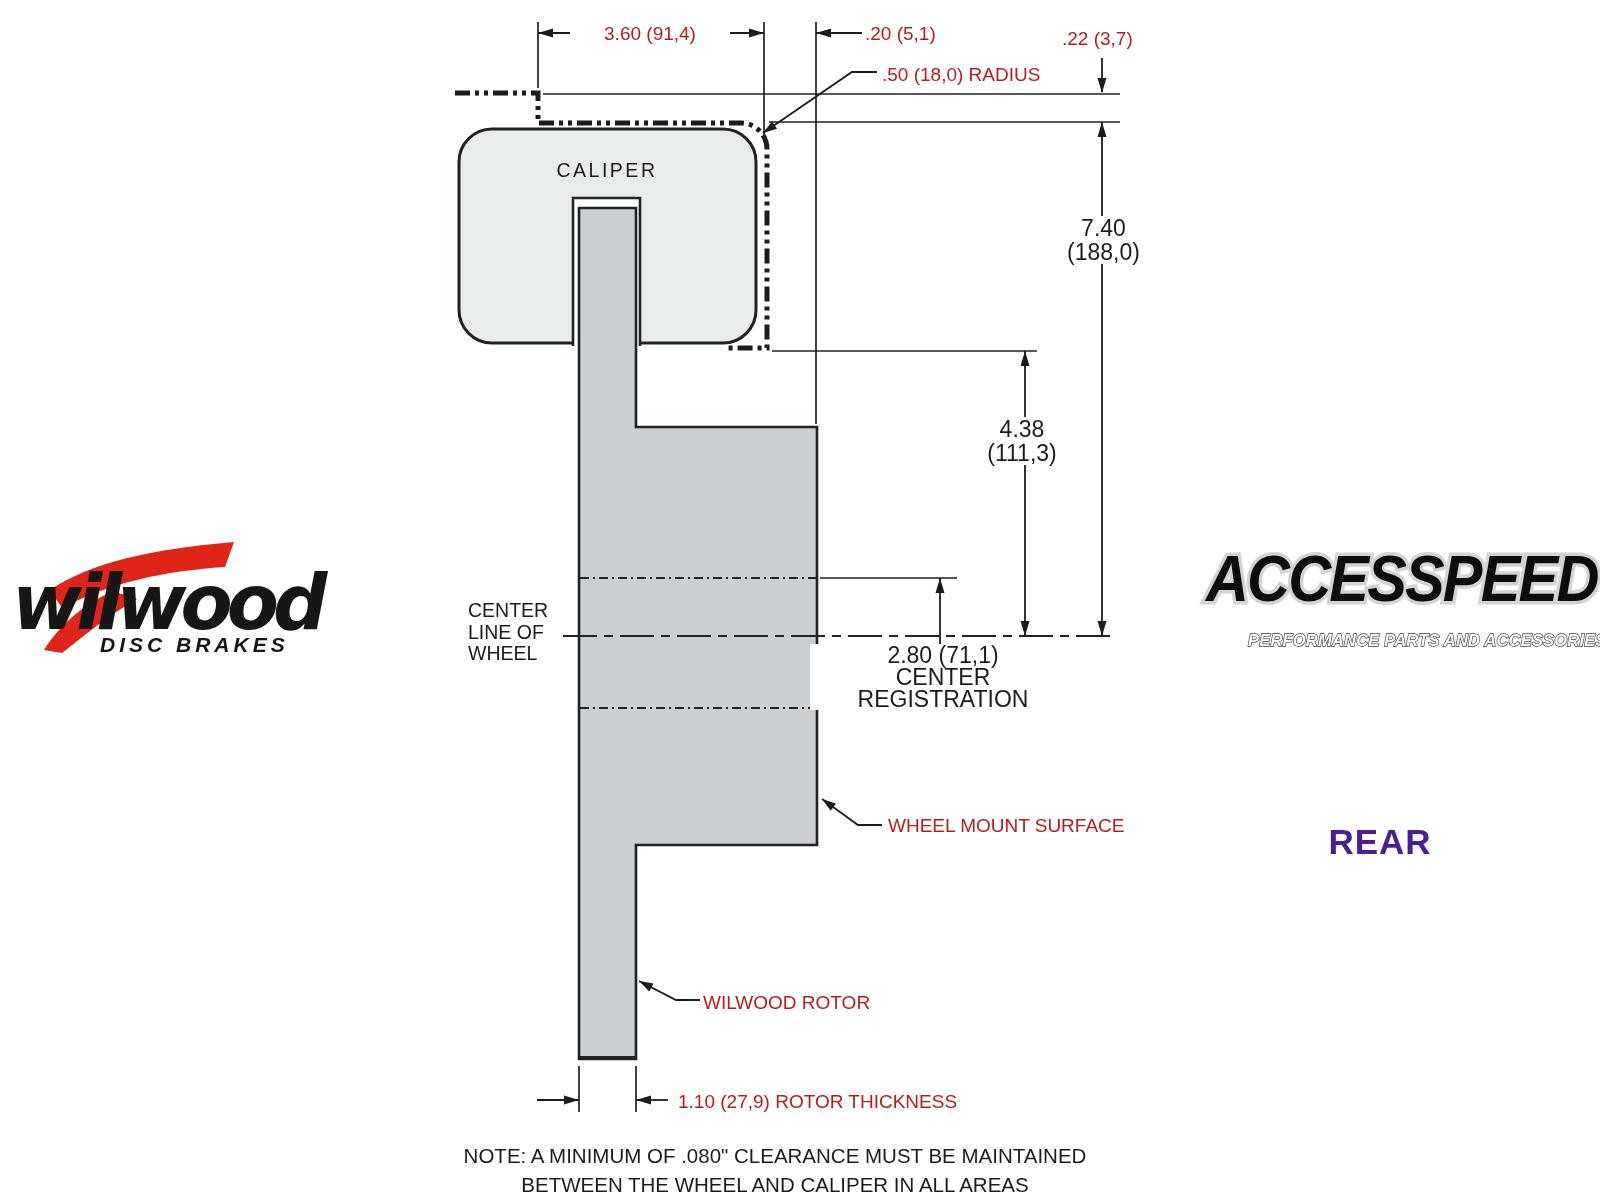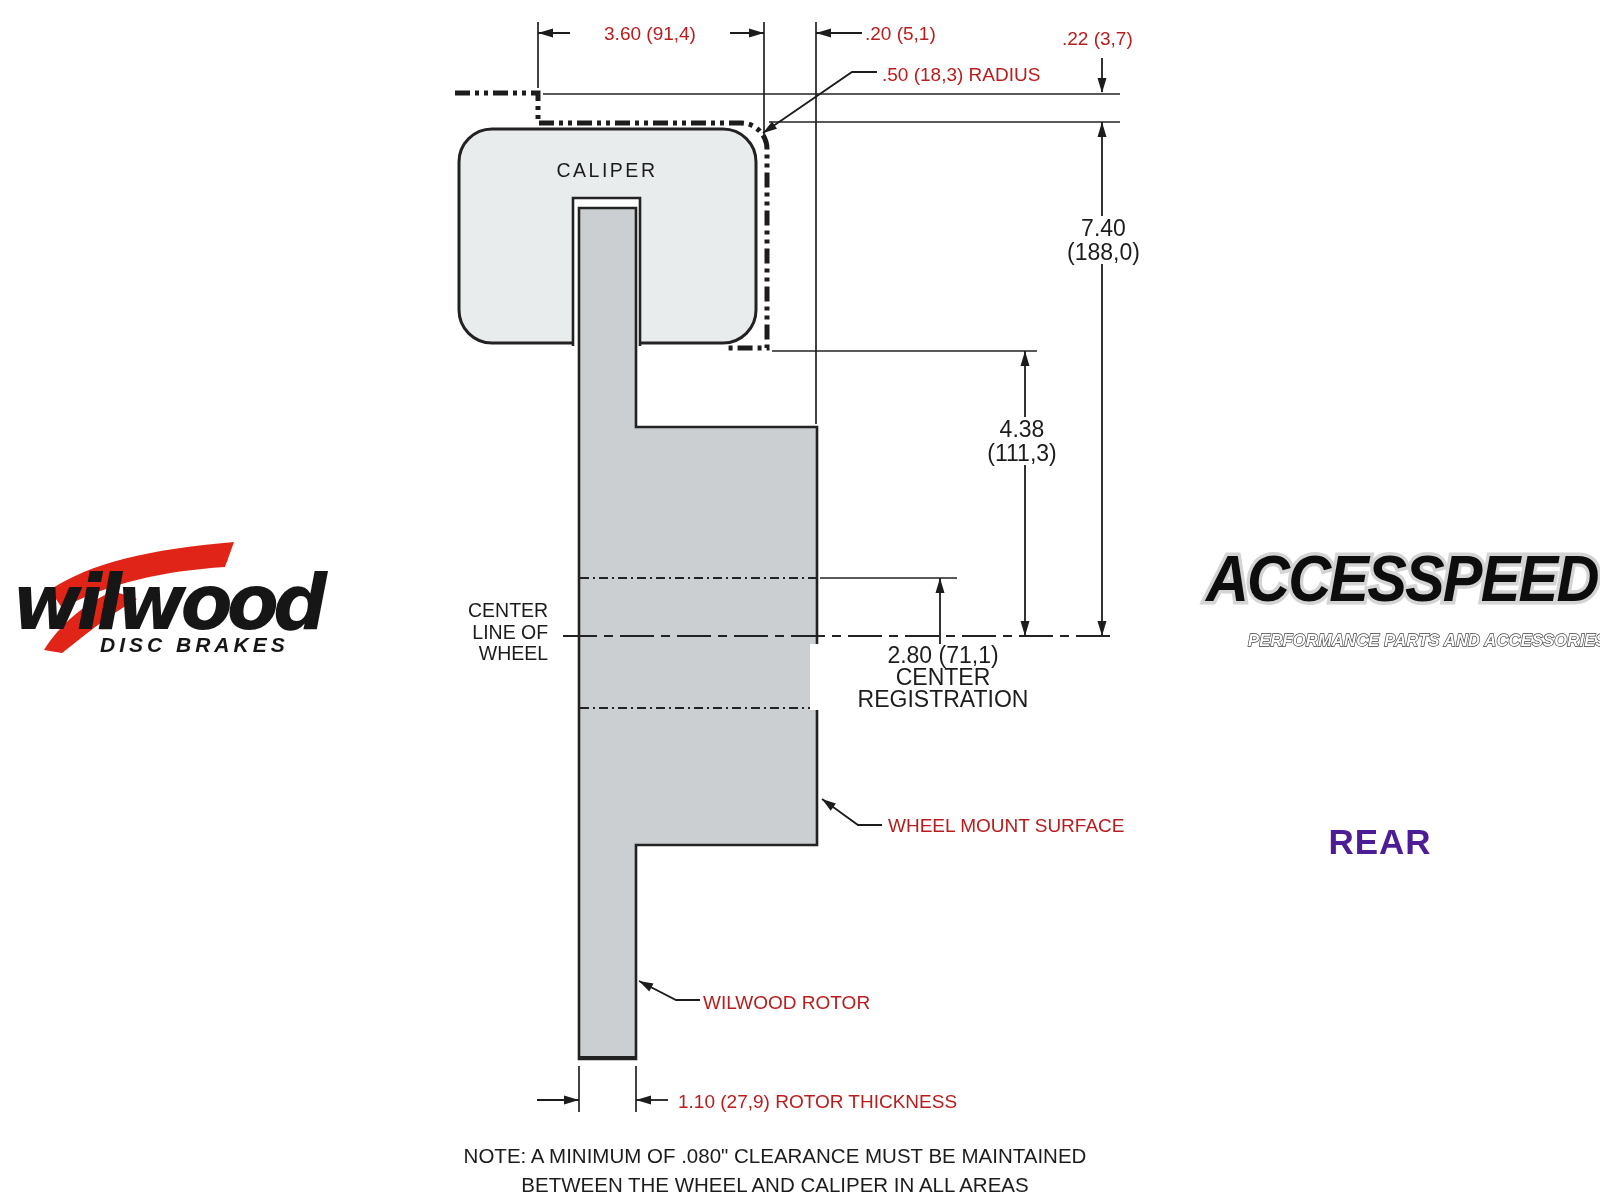--- a/index.html
+++ b/index.html
@@ -119,35 +119,35 @@
       <text x="1248" y="646" font-family="Liberation Sans, sans-serif" font-size="16.5" font-weight="bold" font-style="italic" letter-spacing="0.2" fill="#fdfdfd" stroke="#3c3c3c" stroke-width="1.3" paint-order="stroke">PERFORMANCE PARTS AND ACCESSORIES</text>
     </g>
   </svg>
 
   <div class="lbl ctr" style="left:570px;top:24px;width:160px;background:#fff;">3.60 (91,4)</div>
 
   <div class="lbl" style="left:865px;top:24px;">.20 (5,1)</div>
 
   <div class="lbl" style="left:1062px;top:29px;">.22 (3,7)</div>
 
-  <div class="lbl" style="left:882px;top:65px;">.50 (18,3) RADIUS</div>
+  <div class="lbl" style="left:882px;top:65px;">.50 (18,0) RADIUS</div>
 
   <div class="caliper-lbl" style="left:545px;top:159px;width:124px;text-align:center;">CALIPER</div>
 
   <div class="dimblock" style="left:1056px;top:216px;width:95px;">
     <div>7.40</div>
     <div>(188,0)</div>
   </div>
 
   <div class="dimblock" style="left:976px;top:417px;width:92px;">
     <div>4.38</div>
     <div>(111,3)</div>
   </div>
 
-  <div class="cl-label" style="left:468px;top:600px;text-align:right;">
+  <div class="cl-label" style="left:468px;top:600px;">
     <div>CENTER</div>
     <div>LINE OF</div>
     <div>WHEEL</div>
   </div>
 
   <div class="dimblock" style="left:810px;top:644px;width:266px;line-height:22px;">
     <div>2.80 (71,1)</div>
     <div>CENTER REGISTRATION</div>
   </div>
 

